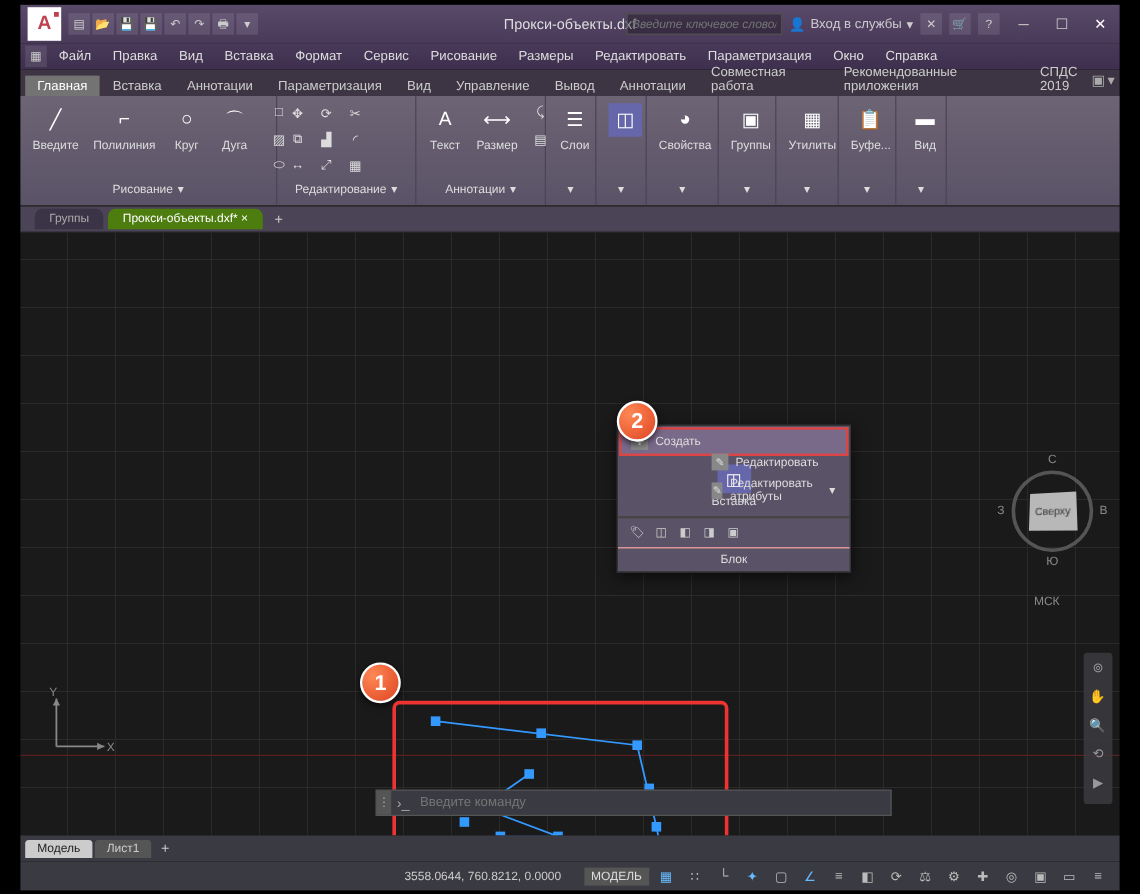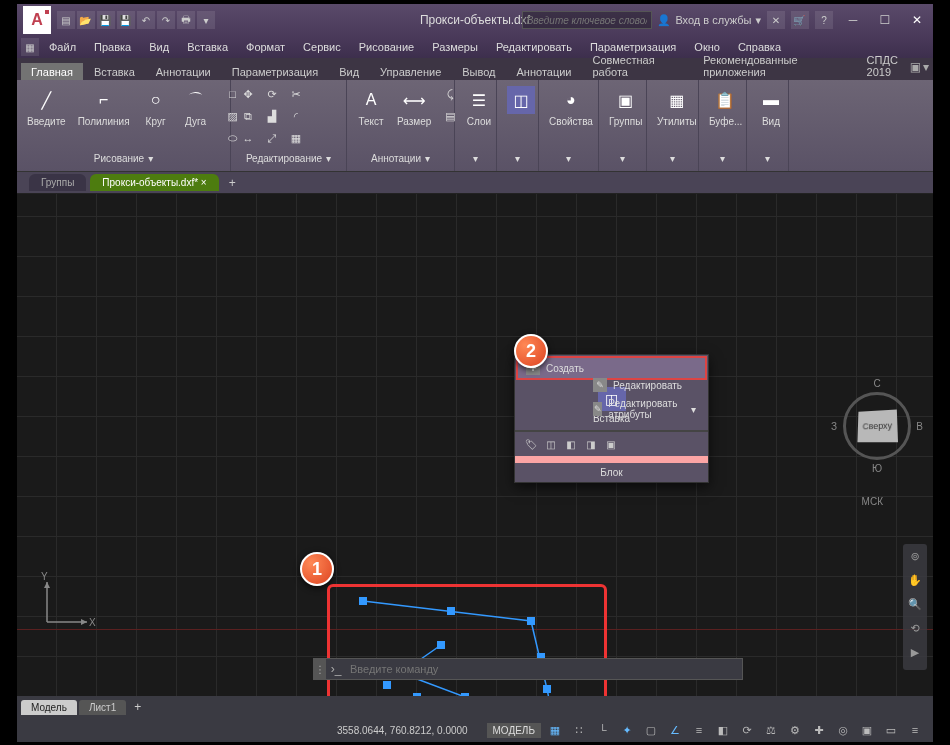--- a/index.html
+++ b/index.html
@@ -39,21 +39,21 @@
 .grid-lines{position:absolute;inset:0;background-image:repeating-linear-gradient(0deg,transparent,transparent 39px,#2a2a2a 39px,#2a2a2a 40px),repeating-linear-gradient(90deg,transparent,transparent 39px,#2a2a2a 39px,#2a2a2a 40px)}
 .red-line{position:absolute;left:0;right:0;top:435px;height:1px;background:#5a2020}
 .block-dropdown{position:absolute;left:497px;top:160px;width:195px;background:#5a5266;border:1px solid #333;box-shadow:0 4px 12px rgba(0,0,0,0.6)}
 .dd-top{padding:6px;display:flex;flex-direction:column;align-items:center;gap:2px;border-bottom:1px solid #444}
 .dd-top .icn{width:28px;height:24px;background:#66a;display:flex;align-items:center;justify-content:center;color:#fff;font-size:14px}
 .dd-item{padding:3px 8px;display:flex;align-items:center;gap:6px;color:#ddd;font-size:10px}
 .dd-item .icn{width:14px;height:14px;background:#888;display:flex;align-items:center;justify-content:center;font-size:9px}
 .dd-item.highlighted{background:#7a6a8a;border:2px solid #d44;margin:1px}
 .dd-icons{padding:4px 8px;display:flex;gap:4px;border-top:1px solid #444}
 .dd-icons .sb{width:16px;height:16px;color:#ccc;font-size:10px;display:flex;align-items:center;justify-content:center}
-.dd-footer{text-align:center;color:#ddd;font-size:10px;padding:4px;border-top:7px solid #fca5a5}
+.dd-footer{text-align:center;color:#ddd;font-size:10px;padding:4px;border-top:1px solid #fca5a5}
 .marker{position:absolute;width:34px;height:34px;border-radius:50%;background:radial-gradient(circle at 30% 30%,#ff8855,#dd4422);border:2px solid #fff;display:flex;align-items:center;justify-content:center;color:#fff;font-weight:bold;font-size:18px;box-shadow:0 2px 6px rgba(0,0,0,0.7)}
 .marker.m1{left:283px;top:358px}
 .marker.m2{left:497px;top:140px}
 .selection-box{position:absolute;left:310px;top:390px;width:280px;height:220px;border:3px solid #e33;border-radius:6px}
 .shape{position:absolute;left:330px;top:397px}
 .shape svg{display:block}
 .grip{fill:#3399ff}
 .pline{fill:none;stroke:#3399ff;stroke-width:1.5}
 .ucs{position:absolute;left:20px;bottom:64px;color:#888;font-size:11px}
 .ucs svg{display:block}

